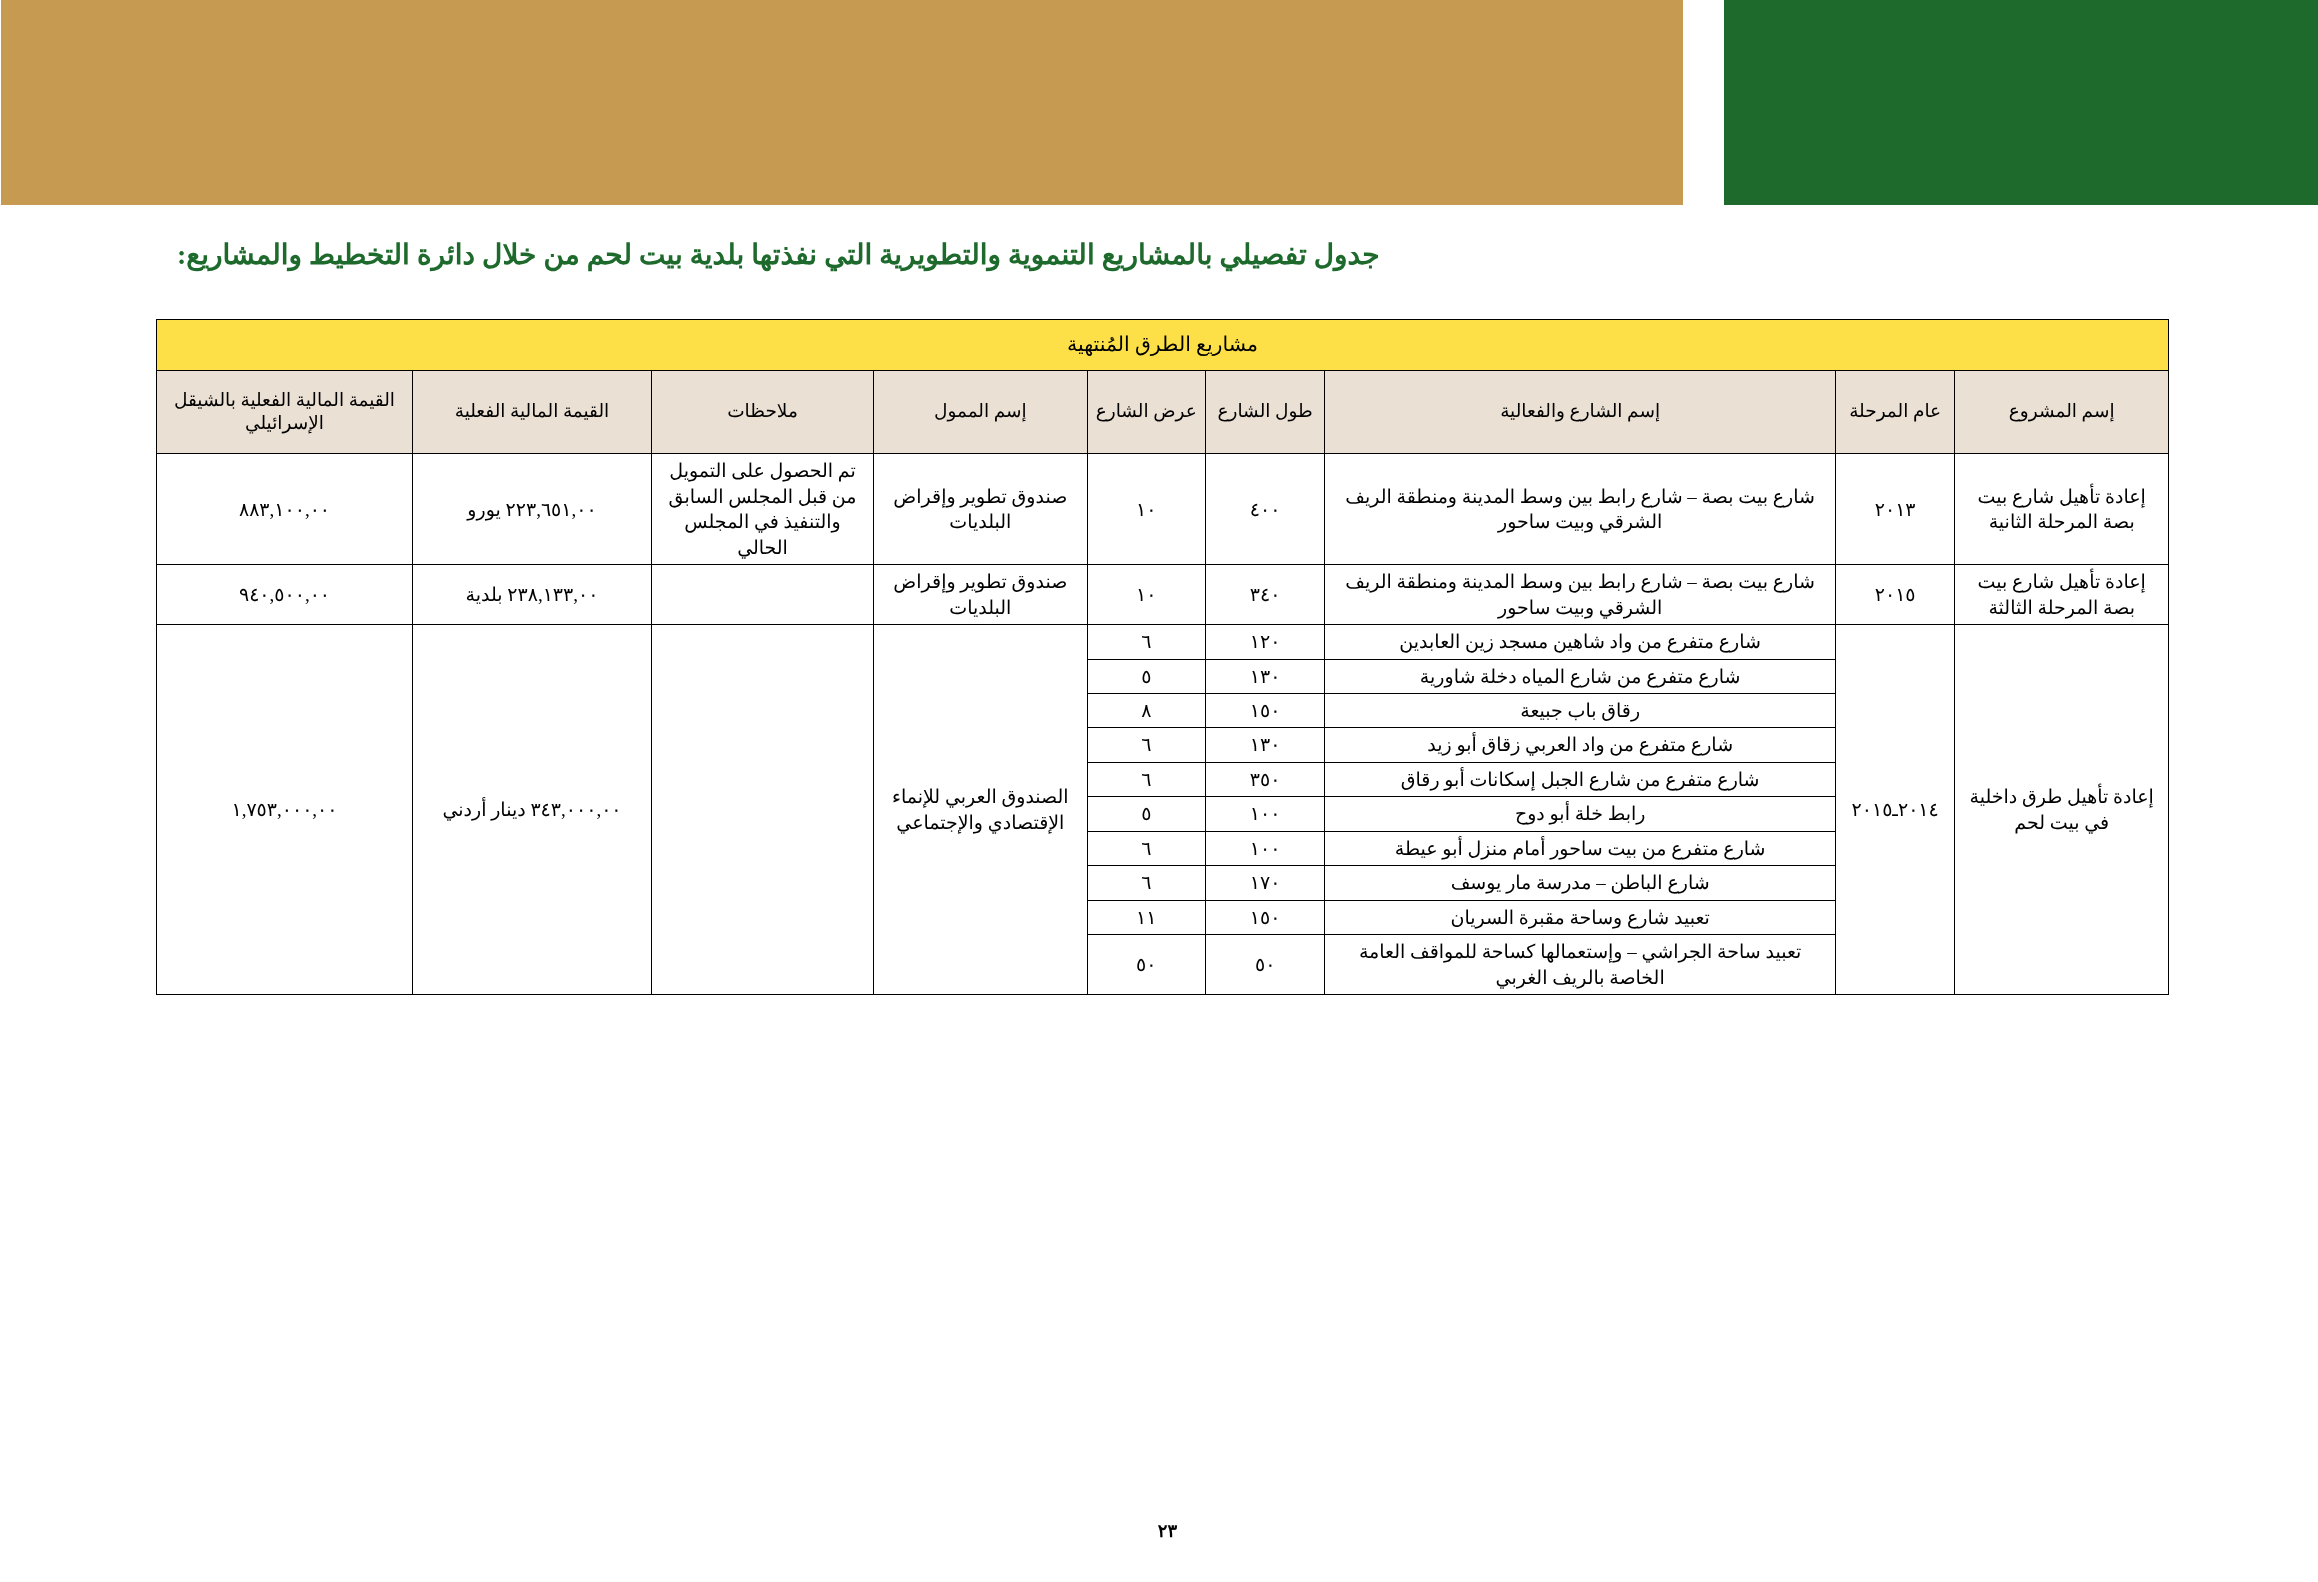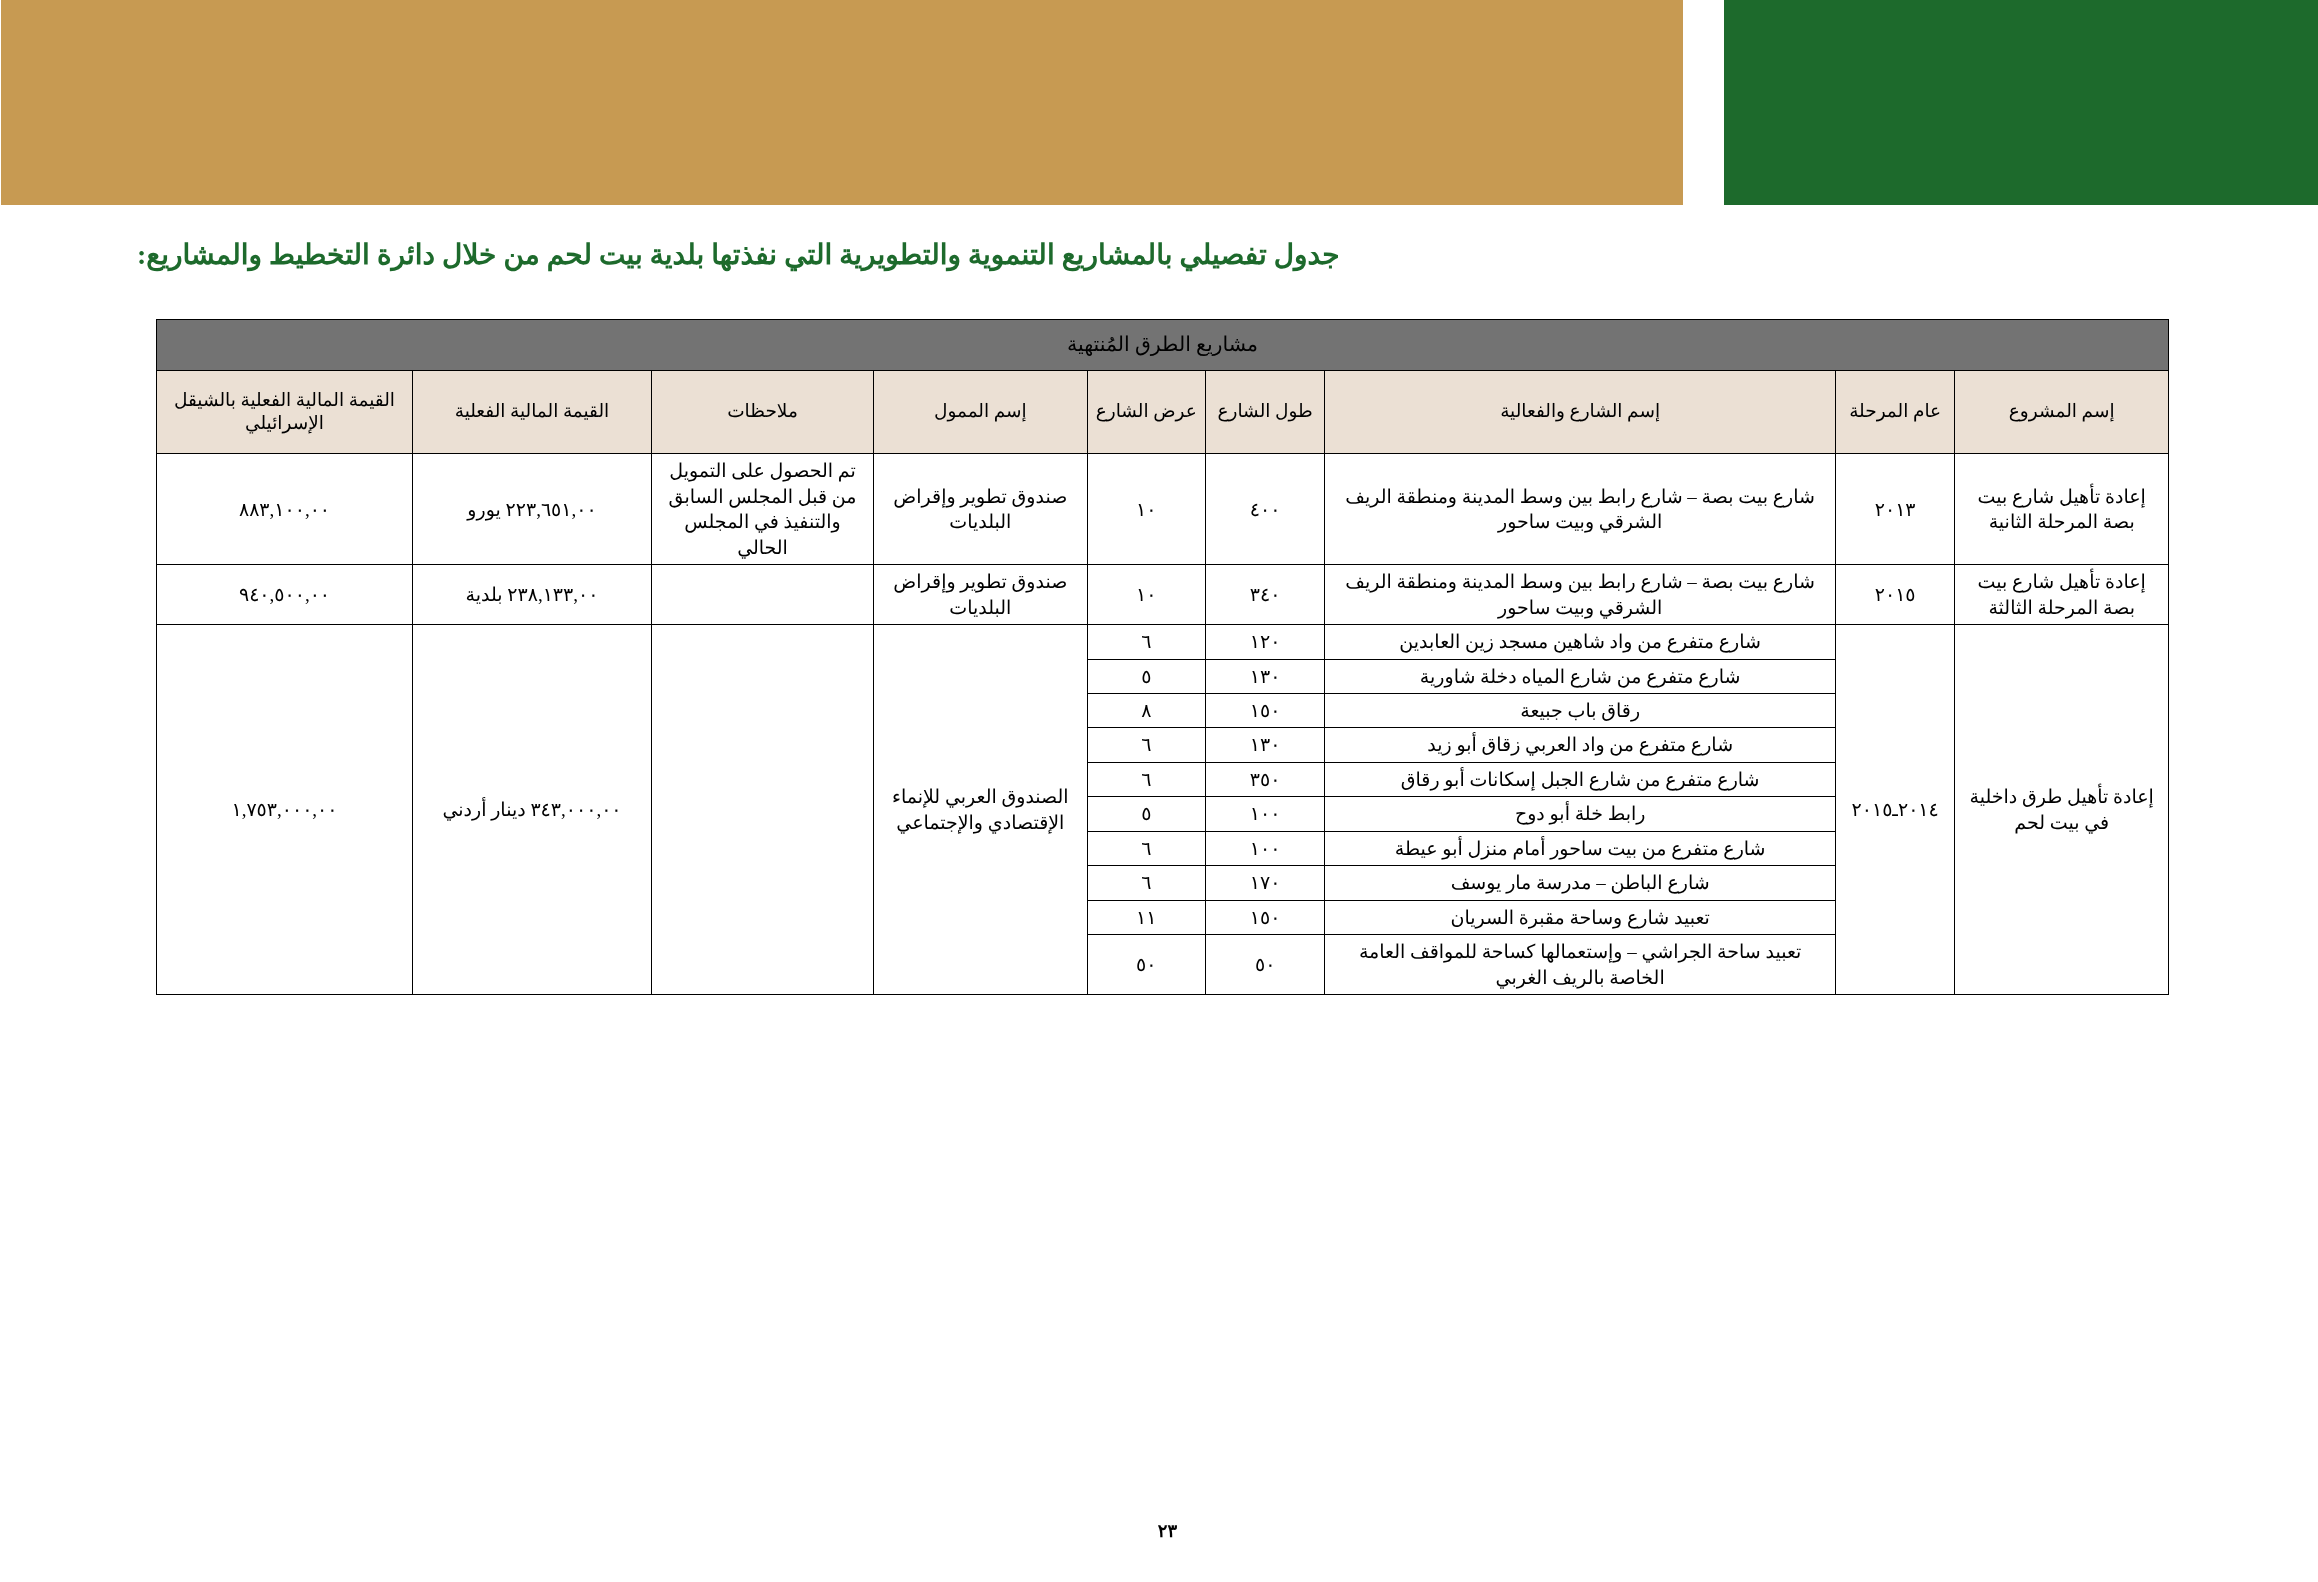--- a/index.html
+++ b/index.html
@@ -26,21 +26,21 @@
   .band-green {
     position: absolute; top: 0; left: 1724px;
     width: 595px; height: 205px;
     background: #1d6a2c;
   }
 
   
   #doc-title {
     position: absolute;
     top: 238px;
-    right: 860px;
+    right: 820px;
     width: 1322px;
     text-align: left;
     direction: rtl;
     color: #1d6a2c;
     font-weight: bold;
     font-size: 28px;
     line-height: 1.2;
     white-space: nowrap;
     font-family: Liberation Serif, serif;
   }
@@ -63,21 +63,21 @@
     padding: 4px 6.6px;
     vertical-align: middle;
     text-align: center;
     font-size: 19px;
     line-height: 1.34;
     color: #000000;
     font-weight: normal;
     word-wrap: break-word;
   }
   tr.banner td {
-    background: #737373;
+    background: #fde047;
     height: 45px;
     font-size: 20.5px;
     padding: 2.6px 6.6px;
   }
   tr.colhdr td {
     background: #ebe0d4;
     height: 77px;
     font-size: 18.5px;
     padding: 2.6px 4px;
     line-height: 1.28;

